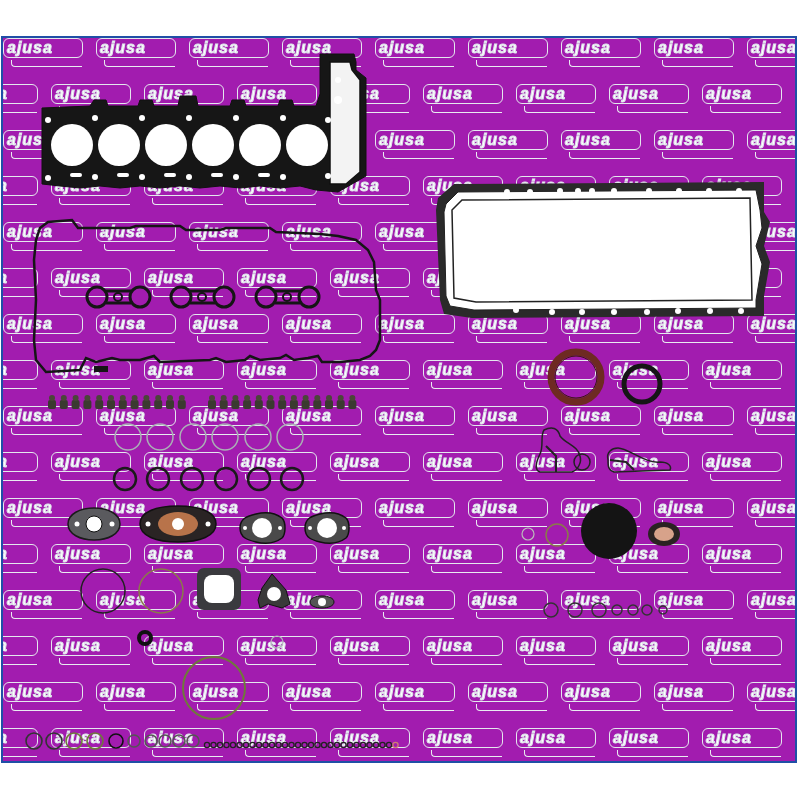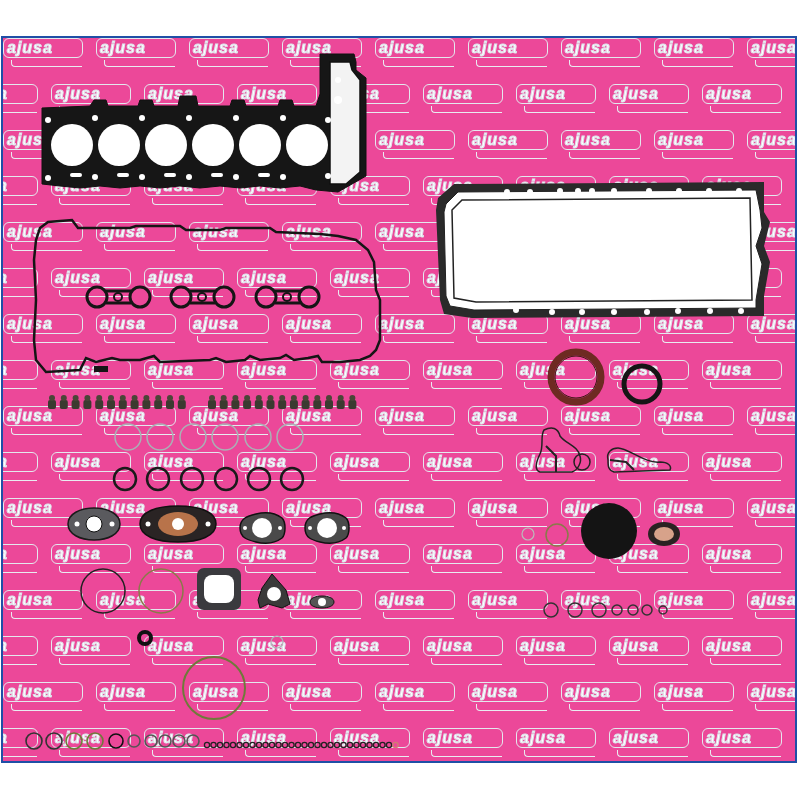--- a/index.html
+++ b/index.html
@@ -1,17 +1,17 @@
 <!DOCTYPE html>
 <html><head>
 <meta charset="utf-8">
 <style>
   html,body{margin:0;padding:0;background:#ffffff;}
   body{width:800px;height:800px;position:relative;overflow:hidden;font-family:"Liberation Sans",sans-serif;}
-  #frame{position:absolute;left:1px;top:36px;width:796px;height:727px;border:2px solid #1f4fa6;box-sizing:border-box;background:#ec4899;overflow:hidden;}
+  #frame{position:absolute;left:1px;top:36px;width:796px;height:727px;border:2px solid #1f4fa6;box-sizing:border-box;background:#a21caf;overflow:hidden;}
   #watermark{position:absolute;left:0;top:0;width:100%;height:100%;}
   .wm{position:absolute;width:82px;height:30px;}
   .wm .box{position:absolute;left:0;top:0;width:80px;height:20px;border:1.5px solid #e4e8ee;border-radius:6px;box-sizing:border-box;}
   .wm .txt{position:absolute;left:4px;top:1px;font-size:16px;font-weight:bold;font-style:italic;color:#ffffff;-webkit-text-stroke:1px #dde2ea;letter-spacing:1px;}
   .wm .tail{position:absolute;left:8px;top:22px;width:70px;height:6px;border-bottom:1.5px solid #e9ecf1;border-left:1.5px solid #e9ecf1;border-radius:0 0 0 4px;}
   #parts{position:absolute;left:0;top:0;width:800px;height:800px;}
 </style>
 </head>
 <body>
 

